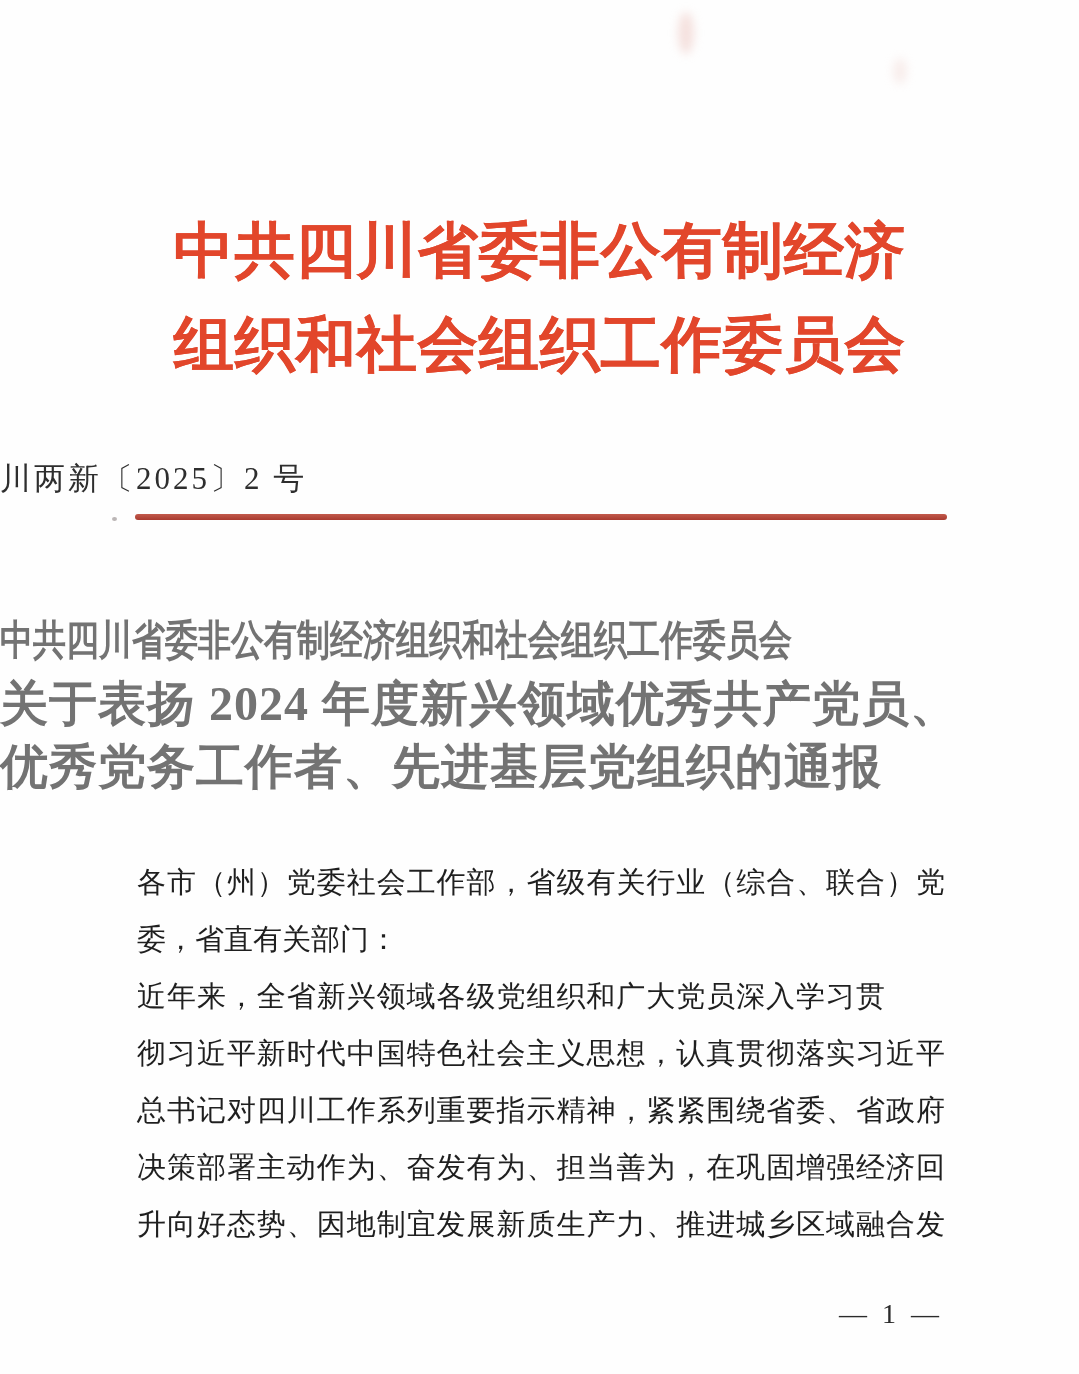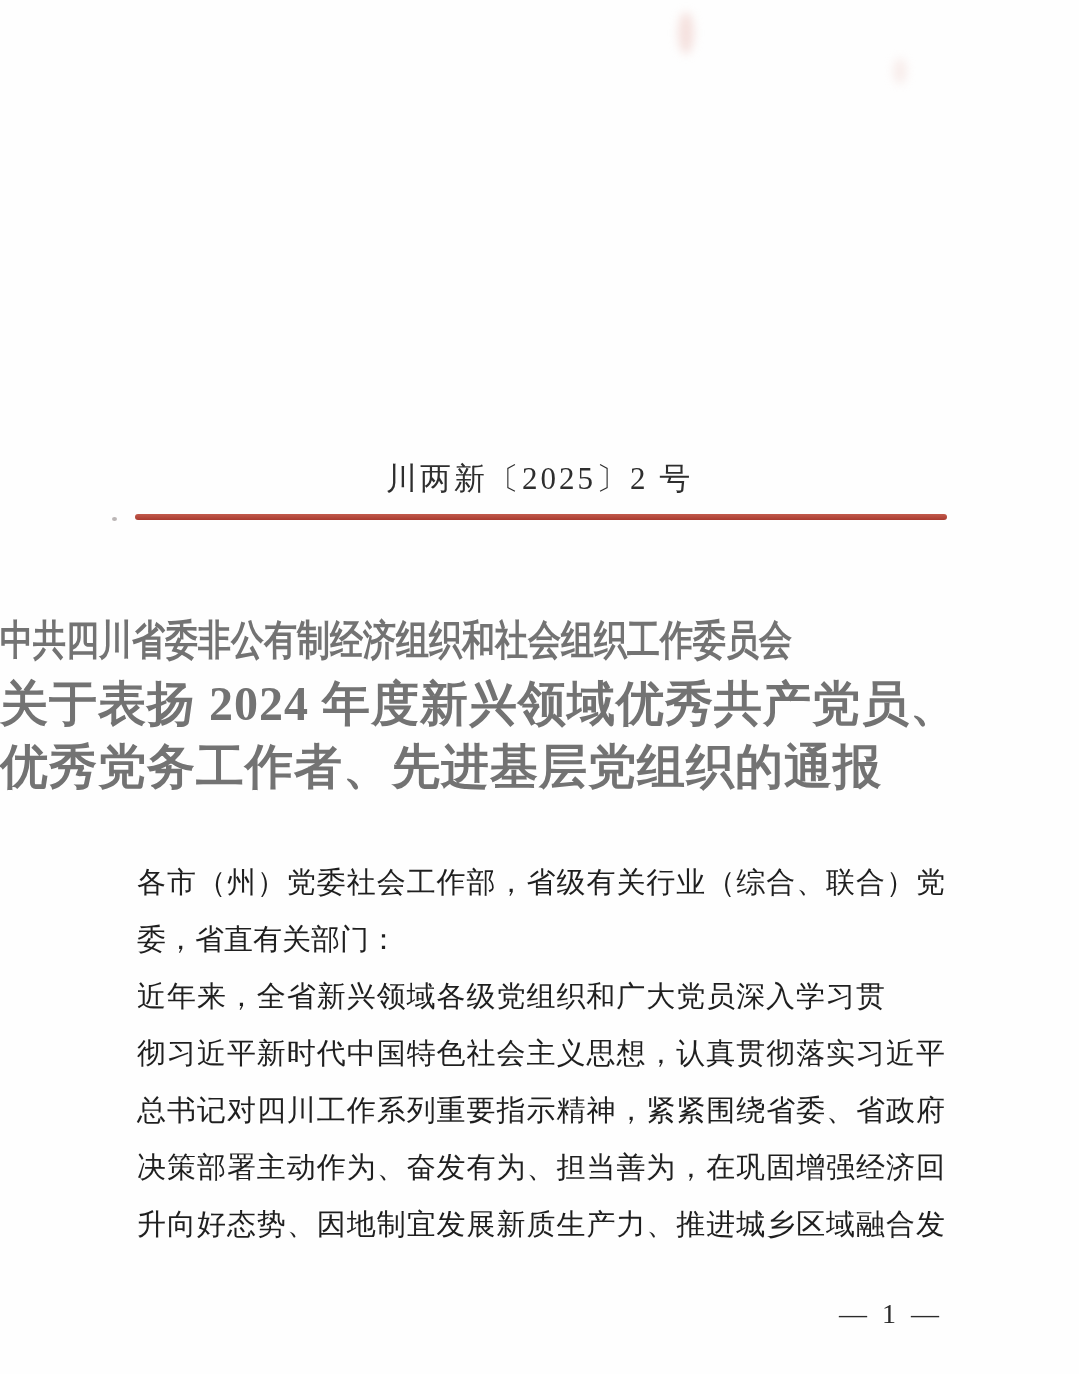--- a/index.html
+++ b/index.html
@@ -30,21 +30,21 @@
     letter-spacing: 1px;
     text-shadow: 0.5px 0 0 #e2462b;
   }
 
   
   .doc-number {
     position: absolute;
     top: 458px;
     left: 0;
     width: 1079px;
-    text-align: center;
+    text-align: left;
     color: #2e2e2e;
     font-size: 31px;
     letter-spacing: 3px;
     font-weight: 400;
   }
 
   
   .divider {
     position: absolute;
     top: 514px;
@@ -139,20 +139,24 @@
 </style>
 </head>
 <body>
 
 <div class="page">
 
   <div class="smudge smudge-1"></div>
   <div class="smudge smudge-2"></div>
   <div class="speck"></div>
 
+  <div class="letterhead">
+    <div class="lh-line">中共四川省委非公有制经济</div>
+    <div class="lh-line">组织和社会组织工作委员会</div>
+  </div>
 
   <div class="doc-number">川两新〔2025〕2 号</div>
 
   <div class="divider"></div>
 
   <div class="notice-title">
     <div class="nt-line1">中共四川省委非公有制经济组织和社会组织工作委员会</div>
     <div class="nt-line2">关于表扬 2024 年度新兴领域优秀共产党员、</div>
     <div class="nt-line3">优秀党务工作者、先进基层党组织的通报</div>
   </div>

